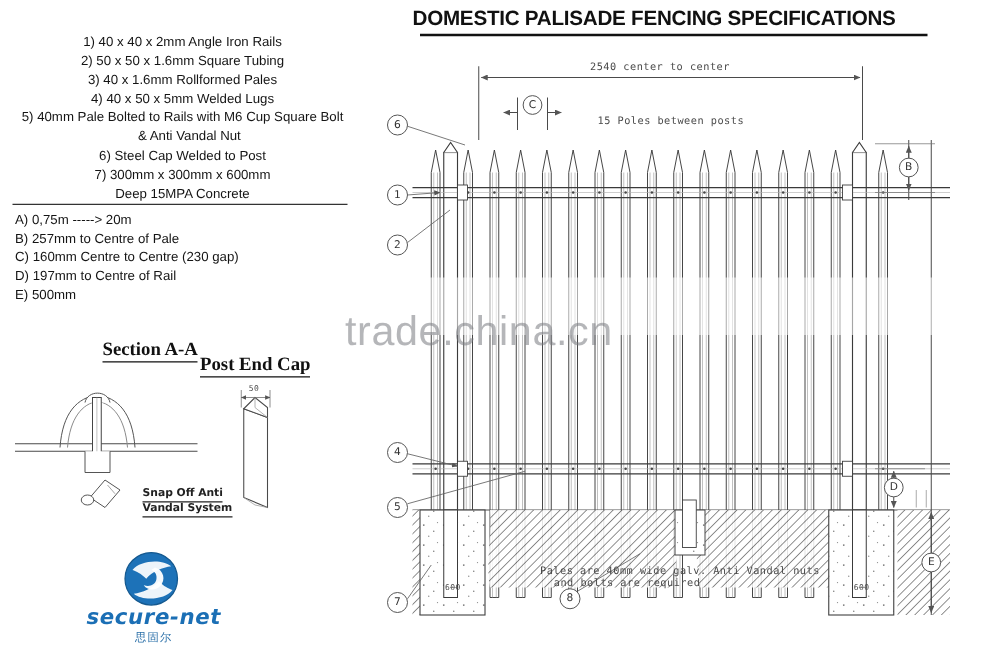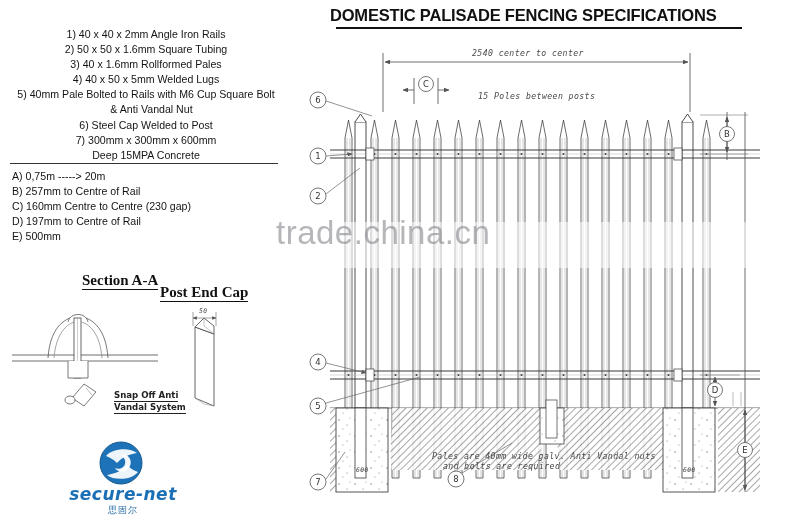--- a/index.html
+++ b/index.html
@@ -61,37 +61,37 @@
     color:#1b6fb5;
     white-space:nowrap;
   }
   .logo-cn{
     position:absolute;left:0;top:64px;width:150px;text-align:center;
     font-size:9px;color:#2a6fa8;letter-spacing:1px;white-space:nowrap;
   }
 
   
   .watermark{
-    position:absolute;left:276px;top:214px;
+    position:absolute;left:276px;top:246px;
     font-size:33px;font-weight:normal;
     color:rgba(120,122,128,0.55);
     letter-spacing:0.5px;white-space:nowrap;
     pointer-events:none;
   }
   .wm-blur{
     position:absolute;left:270px;top:222px;width:520px;height:46px;
     background:rgba(255,255,255,0.55);
     pointer-events:none;
   }
 
   
   .cad{
     position:absolute;
     font-family:"DejaVu Sans Mono", monospace;
-    font-size:8.2px;color:#4a4a4a;white-space:nowrap;letter-spacing:0.4px;font-style:italic;
+    font-size:8.2px;color:#4a4a4a;white-space:nowrap;letter-spacing:0.4px;
   }
   .cad.sm{font-size:6.4px;}
   .balloon-txt{
     position:absolute;font-family:"DejaVu Sans", sans-serif;
     font-size:8.5px;color:#333;text-align:center;white-space:nowrap;
   }
   .snap-txt{
     position:absolute;font-family:"DejaVu Sans", sans-serif;
     font-size:8.6px;font-weight:bold;color:#222;line-height:11px;white-space:nowrap;margin-left:36px;
   }
@@ -114,21 +114,21 @@
     <div class="ln indent">&amp; Anti Vandal Nut</div>
     <div class="ln">6) Steel Cap Welded to Post</div>
     <div class="ln">7) 300mm x 300mm x 600mm</div>
     <div class="ln">Deep 15MPA Concrete</div>
   </div>
 
   <div class="spec-rule"></div>
 
   <div class="dim-list">
     <div class="ln">A) 0,75m -----&gt; 20m</div>
-    <div class="ln">B) 257mm to Centre of Rail</div>
+    <div class="ln">B) 257mm to Centre of Pale</div>
     <div class="ln">C) 160mm Centre to Centre (230 gap)</div>
     <div class="ln">D) 197mm to Centre of Rail</div>
     <div class="ln">E) 500mm</div>
   </div>
 
   <div class="sec-head" style="left:34px;top:272px;margin-left:48px;">
     <span class="u">Section A-A</span>
   </div>
   <div class="sec-head" style="left:160px;top:272px;margin-top:12px;">
     <span class="u">Post End Cap</span>

